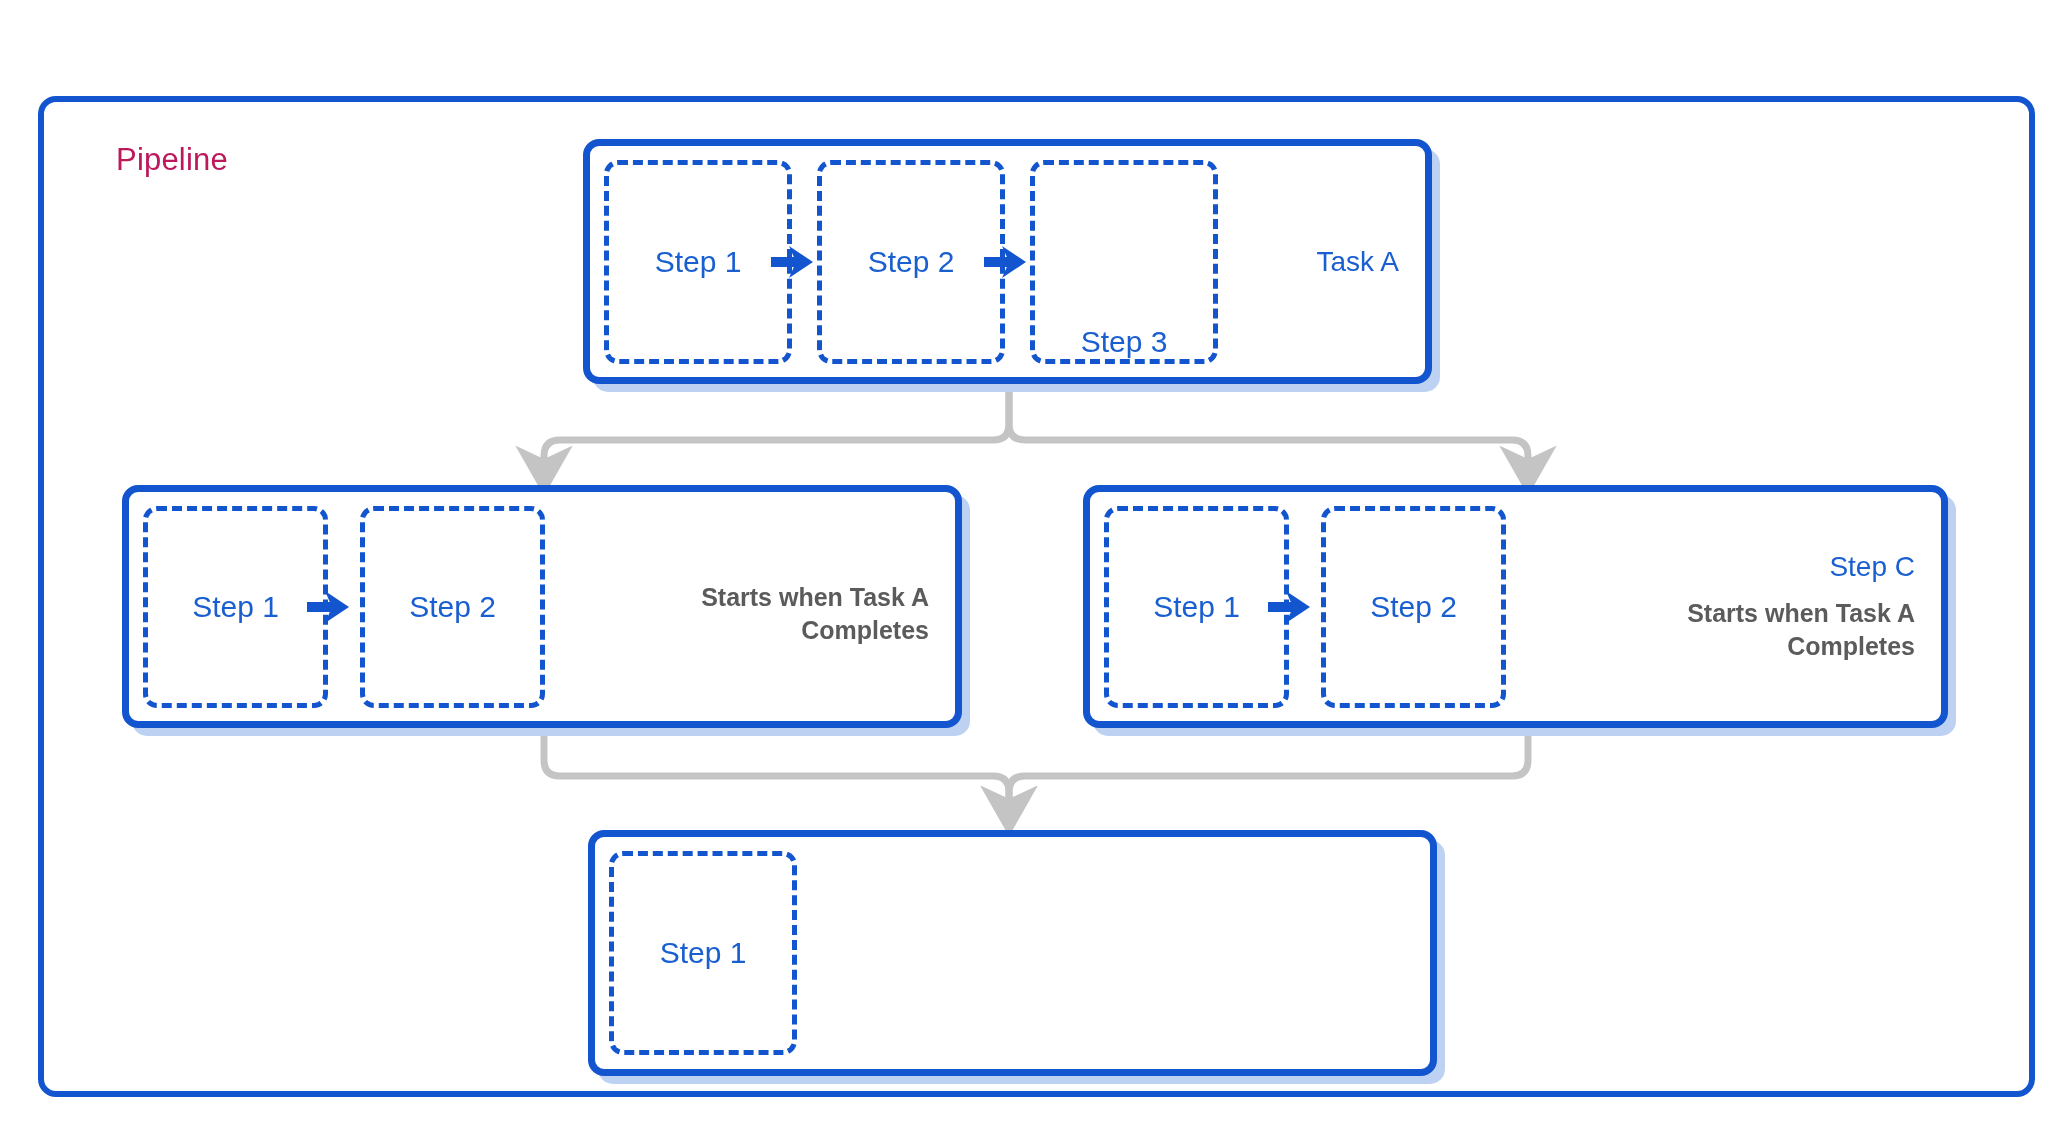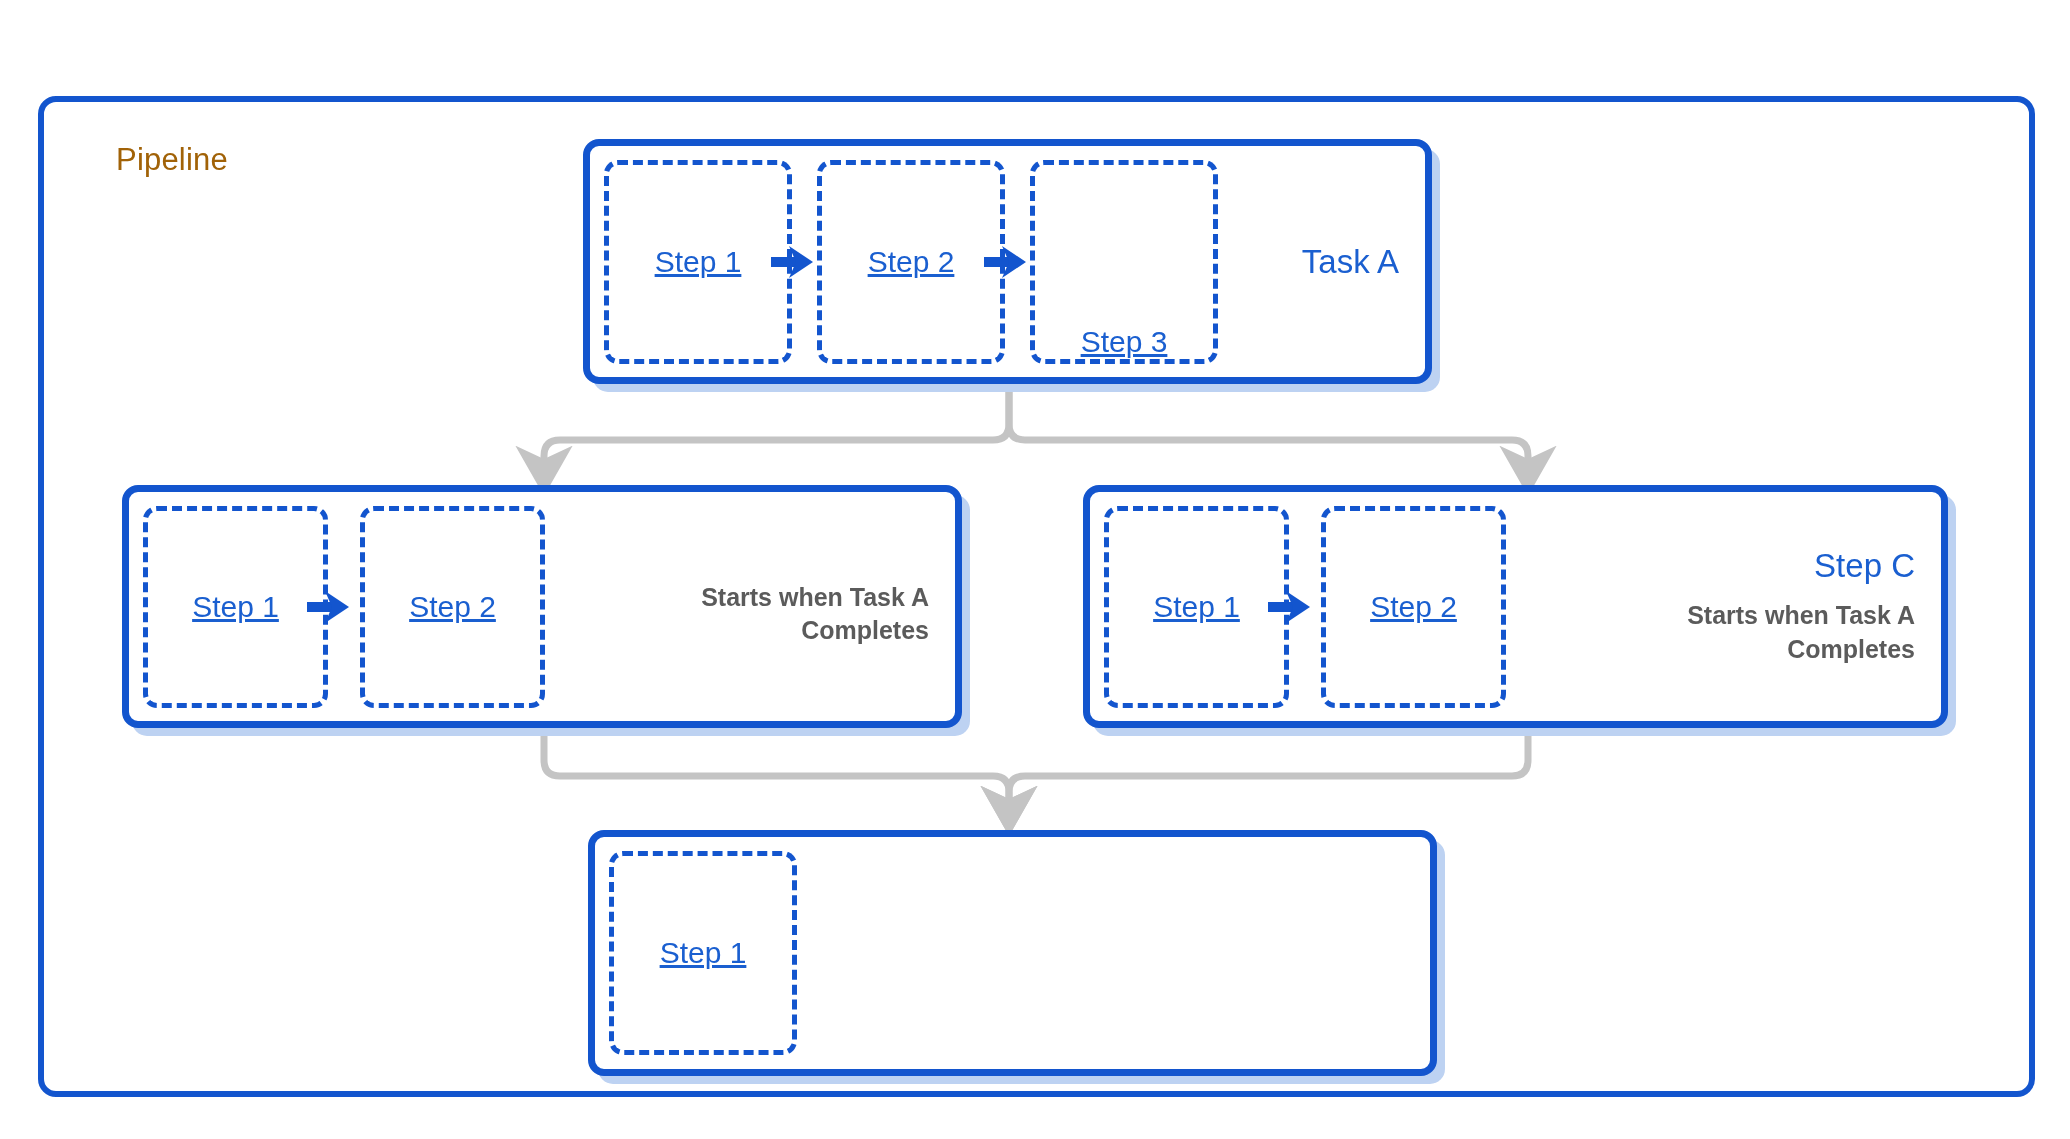--- a/index.html
+++ b/index.html
@@ -28,21 +28,21 @@
     box-sizing: border-box;
     border: 6px solid #1355ce;
     border-radius: 18px;
     background: #ffffff;
   }
   .pipeline-label {
     position: absolute;
     left: 116px;
     top: 142px;
     font-size: 31px;
-    color: #a16207;
+    color: #be185d;
     letter-spacing: 0.2px;
     white-space: nowrap;
   }
 
   
   #connectors {
     position: absolute;
     left: 0;
     top: 0;
     width: 2070px;
@@ -80,21 +80,20 @@
     border-radius: 14px;
     display: flex;
     align-items: center;
     justify-content: center;
     background: transparent;
   }
   .step-label {
     font-size: 30px;
     color: #1a5fd0;
     white-space: nowrap;
-    text-decoration: underline;
   }
   .step-arrow {
     position: relative;
     width: 0;
     height: 0;
     display: flex;
     align-items: center;
     justify-content: center;
     z-index: 3;
   }
@@ -107,21 +106,21 @@
   
   .task-text {
     position: absolute;
     right: 26px;
     top: 50%;
     transform: translateY(-50%);
     text-align: right;
     max-width: 330px;
   }
   .task-title {
-    font-size: 33px;
+    font-size: 28px;
     color: #1a5fd0;
     line-height: 1.18;
     white-space: nowrap;
   }
   .task-sub {
     margin-top: 14px;
     font-size: 25px;
     color: #5b5b5b;
     line-height: 1.34;
     font-weight: bold;

